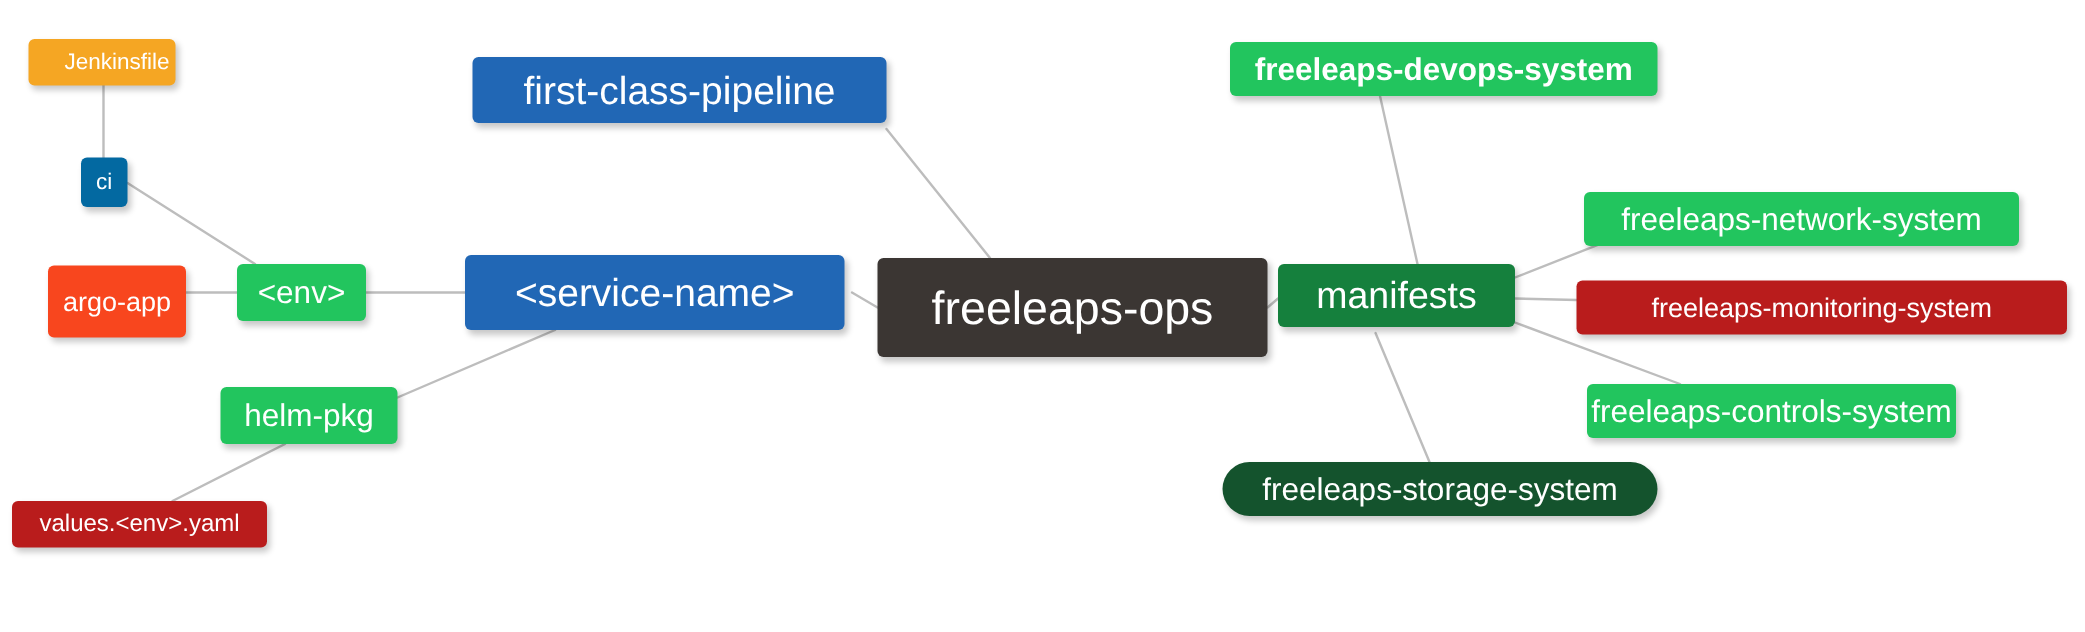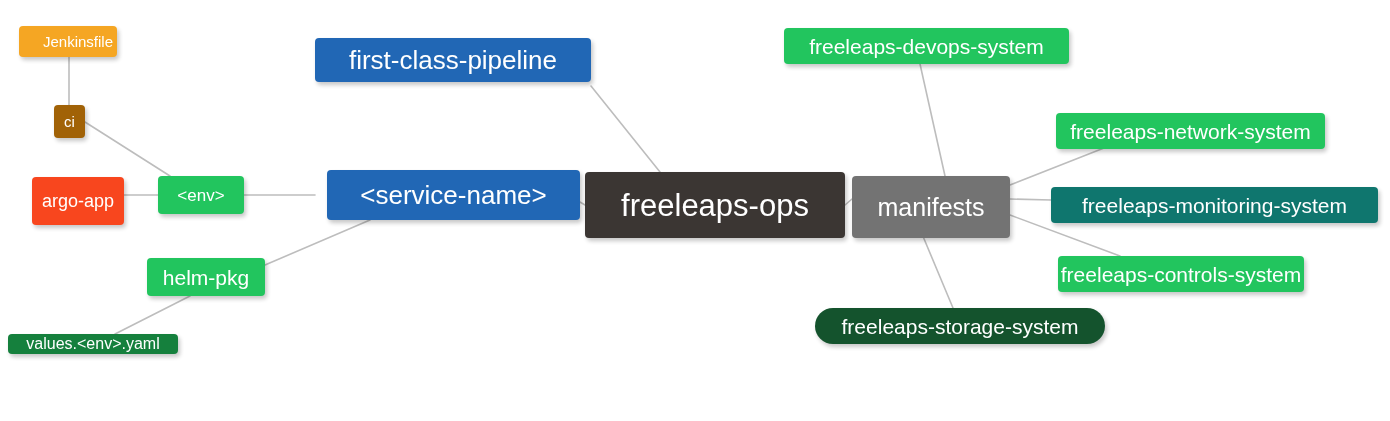--- a/index.html
+++ b/index.html
@@ -63,54 +63,54 @@
       <line x1="945" y1="176" x2="920" y2="64" stroke="#bdbdbd" stroke-width="1.6" stroke-linecap="round"></line>
       <line x1="1010" y1="185" x2="1104" y2="148" stroke="#bdbdbd" stroke-width="1.6" stroke-linecap="round"></line>
       <line x1="1010" y1="199" x2="1051" y2="200" stroke="#bdbdbd" stroke-width="1.6" stroke-linecap="round"></line>
       <line x1="1010" y1="215" x2="1120" y2="256" stroke="#bdbdbd" stroke-width="1.6" stroke-linecap="round"></line>
       <line x1="917" y1="222" x2="953" y2="308" stroke="#bdbdbd" stroke-width="1.6" stroke-linecap="round"></line>
     </svg>
   <div id="node-layer">
       <div class="node" style="left: 585px; top: 172px; width: 260px; height: 66px; background: rgb(59, 54, 51); font-size: 31px; align-items: center;">
         <span class="node-label">freeleaps-ops</span>
       </div>
-      <div class="node" style="left: 327px; top: 170px; width: 253px; height: 50px; background: rgb(33, 103, 181); font-size: 26px;">
+      <div class="node" style="left: 310px; top: 170px; width: 253px; height: 50px; background: rgb(33, 103, 181); font-size: 26px;">
         <span class="node-label">&lt;service-name&gt;</span>
       </div>
-      <div class="node" style="left: 852px; top: 176px; width: 158px; height: 62px; background: #737373; font-size: 25px;">
+      <div class="node" style="left: 852px; top: 176px; width: 158px; height: 42px; background: #15803d; font-size: 25px;">
         <span class="node-label">manifests</span>
       </div>
       <div class="node" style="left: 315px; top: 38px; width: 276px; height: 44px; background: rgb(33, 103, 181); font-size: 26px;">
         <span class="node-label">first-class-pipeline</span>
       </div>
-      <div class="node" style="left: 158px; top: 176px; width: 86px; height: 38px; background: rgb(34, 197, 94); font-size: 17px;">
+      <div class="node" style="left: 158px; top: 176px; width: 86px; height: 38px; background: rgb(34, 197, 94); font-size: 21px;">
         <span class="node-label">&lt;env&gt;</span>
       </div>
       <div class="node" style="left: 147px; top: 258px; width: 118px; height: 38px; background: rgb(34, 197, 94); font-size: 21px; justify-content: center;">
         <span class="node-label">helm-pkg</span>
       </div>
-      <div class="node" style="left: 54px; top: 105px; width: 31px; height: 33px; background: #a16207; font-size: 15px;">
+      <div class="node" style="left: 54px; top: 105px; width: 31px; height: 33px; background: #0369a1; font-size: 15px;">
         <span class="node-label">ci</span>
       </div>
       <div class="node" style="left: 19px; top: 26px; width: 98px; height: 31px; background: rgb(245, 166, 35); font-size: 15px; padding-left: 20px;">
         <span class="node-label">Jenkinsfile</span>
       </div>
       <div class="node" style="left: 32px; top: 177px; width: 92px; height: 48px; background: rgb(248, 70, 30); font-size: 18px;">
         <span class="node-label">argo-app</span>
       </div>
-      <div class="node" style="left: 8px; top: 334px; width: 170px; height: 20px; background: #15803d; font-size: 16px;">
+      <div class="node" style="left: 8px; top: 334px; width: 170px; height: 31px; background: #b91c1c; font-size: 16px;">
         <span class="node-label">values.&lt;env&gt;.yaml</span>
       </div>
-      <div class="node" style="left: 784px; top: 28px; width: 285px; height: 36px; background: rgb(34, 197, 94); font-size: 21px;">
+      <div class="node" style="left: 820px; top: 28px; width: 285px; height: 36px; background: rgb(34, 197, 94); font-size: 21px; font-weight: bold;">
         <span class="node-label">freeleaps-devops-system</span>
       </div>
-      <div class="node" style="left: 1056px; top: 113px; width: 269px; height: 36px; background: rgb(34, 197, 94); font-size: 21px;">
+      <div class="node" style="left: 1056px; top: 128px; width: 290px; height: 36px; background: rgb(34, 197, 94); font-size: 21px;">
         <span class="node-label">freeleaps-network-system</span>
       </div>
-      <div class="node" style="left: 1051px; top: 187px; width: 327px; height: 36px; background: #0f766e; font-size: 21px; align-items: center;">
+      <div class="node" style="left: 1051px; top: 187px; width: 327px; height: 36px; background: #b91c1c; font-size: 18px; align-items: center;">
         <span class="node-label">freeleaps-monitoring-system</span>
       </div>
       <div class="node" style="left: 1058px; top: 256px; width: 246px; height: 36px; background: rgb(34, 197, 94); font-size: 21px;">
         <span class="node-label">freeleaps-controls-system</span>
       </div>
       <div class="node" style="left: 815px; top: 308px; width: 290px; height: 36px; background: #14532d; font-size: 21px; border-radius: 18px;">
         <span class="node-label">freeleaps-storage-system</span>
       </div>
     </div>
 </div>

